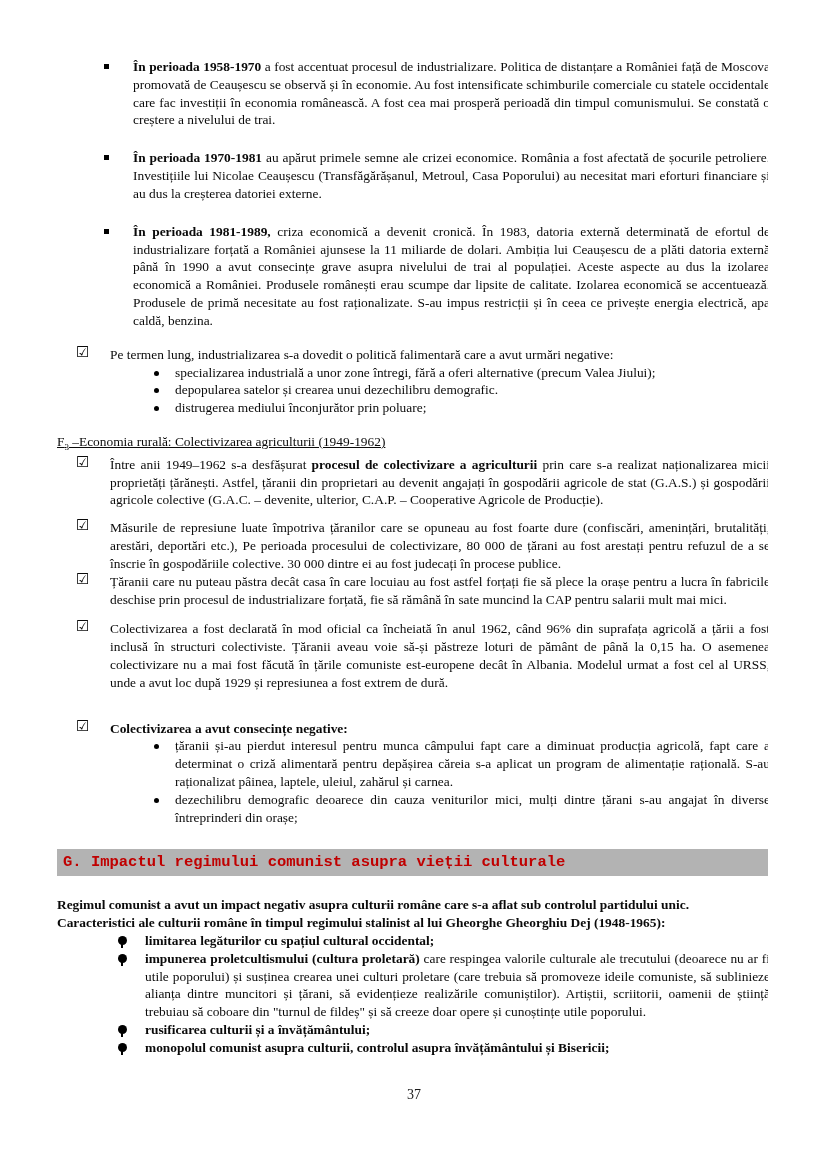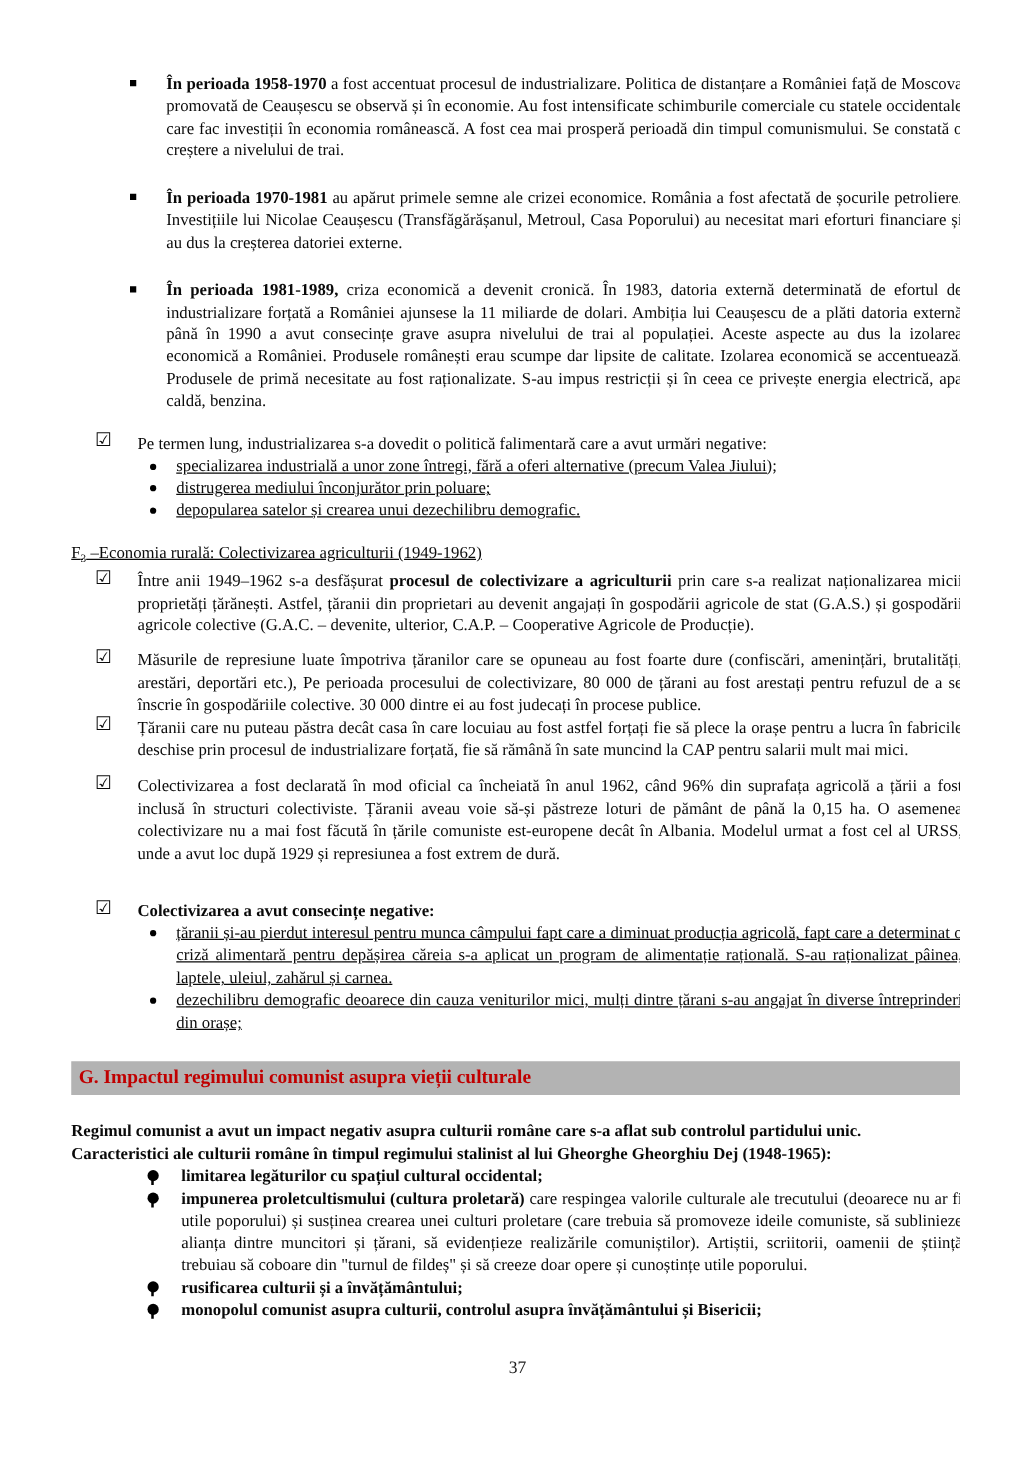--- a/index.html
+++ b/index.html
@@ -20,37 +20,38 @@
 
   
   .period-item{position:relative;margin:0 0 20px 76px;}
   .sq{position:absolute;left:-29px;top:6px;width:5px;height:5px;background:#000;}
 
   
   .check-row{position:relative;margin-left:53px;}
   .checkbox{position:absolute;left:-34px;top:-1px;font-family:"DejaVu Sans",sans-serif;font-size:15px;line-height:1;}
 
   
-  .dot-item{position:relative;margin-left:84px;text-decoration:underline;}
+  .dot-item{position:relative;margin-left:118px;}
   .dot{position:absolute;left:-21px;top:7px;width:5px;height:5px;background:#000;border-radius:50%;}
 
   
   .f3-heading{font-weight:normal;text-decoration:underline;margin:16px 0 2px 0;}
   .f3-heading sub{font-size:9px;}
 
   
   .banner{
     margin:22px 0 0 0;
     background:#b3b3b3;
     color:#c00000;
     font-weight:bold;
     font-size:15.5px;
     padding:3px 8px 4px 6px;
     box-sizing:border-box;
     width:713px;
+    font-family:Liberation Mono, monospace;
   }
 
   
   .ball-item{position:relative;margin-left:88px;font-weight:bold;}
   .ball{position:absolute;left:-27px;top:4px;width:9px;height:9px;background:#000;border-radius:50%;}
   .ball::after{content:"";position:absolute;left:3px;top:8px;width:2px;height:4px;background:#000;}
   .ball-item .reg{font-weight:normal;}
 
   .page-number{
     position:absolute;left:0;bottom:64px;width:828px;
@@ -85,25 +86,25 @@
     <p class="check-row">
       <span class="checkbox">☑</span>
       <span>Pe termen lung, industrializarea s-a dovedit o politică falimentară care a avut urmări negative:</span>
     </p>
     <p class="dot-item">
       <span class="dot"></span>
       <span>specializarea industrială a unor zone întregi, fără a oferi alternative (precum Valea Jiului);</span>
     </p>
     <p class="dot-item">
       <span class="dot"></span>
-      <span>distrugerea mediului înconjurător prin poluare;</span>
+      <span>depopularea satelor și crearea unui dezechilibru demografic.</span>
     </p>
     <p class="dot-item">
       <span class="dot"></span>
-      <span>depopularea satelor și crearea unui dezechilibru demografic.</span>
+      <span>distrugerea mediului înconjurător prin poluare;</span>
     </p>
 
     <p class="f3-heading"><span>F</span><sub>3</sub><span> –Economia rurală: Colectivizarea agriculturii (1949-1962)</span></p>
 
     <p class="check-row just mb10">
       <span class="checkbox">☑</span>
       <span>Între anii 1949–1962 s-a desfășurat </span><b>procesul de colectivizare a agriculturii</b><span> prin care s-a realizat naționalizarea micii proprietăți țărănești. Astfel, țăranii din proprietari au devenit angajați în gospodării agricole de stat (G.A.S.) și gospodării agricole  colective (G.A.C. – devenite, ulterior, C.A.P. – Cooperative Agricole de Producție).</span>
     </p>
     <p class="check-row just mb0">
       <span class="checkbox">☑</span>

